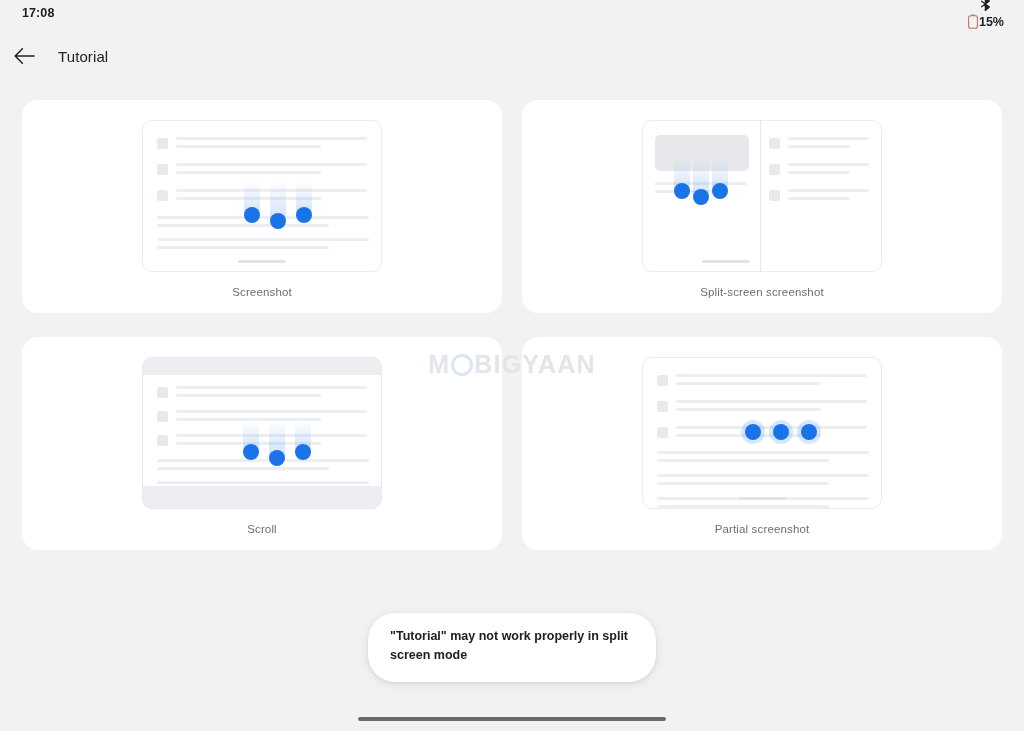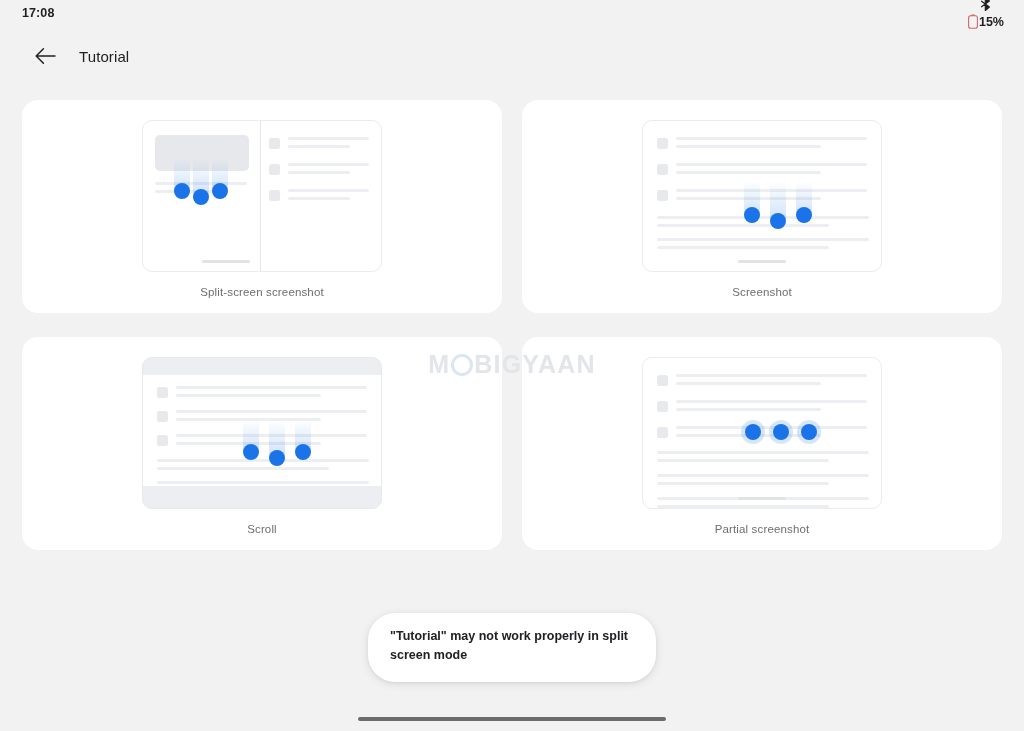--- a/index.html
+++ b/index.html
@@ -51,21 +51,21 @@
   }
 
   
   .app-bar {
     position: absolute;
     top: 34px; left: 0;
     width: 1024px;
     height: 44px;
     display: flex;
     align-items: center;
-    padding-left: 30px;
+    padding-left: 9px;
   }
   .back-btn {
     width: 30px; height: 30px;
     display: flex;
     align-items: center;
     justify-content: center;
     cursor: pointer;
   }
   .app-title {
     font-size: 15px;
@@ -285,20 +285,61 @@
     </svg>
   </div>
   <div class="app-title">Tutorial</div>
 </div>
 
 <div class="grid">
 
   <div class="card">
     <div class="card-illus">
       <div class="device">
+        <div class="row" style="top:16px;left:14px;right:14px;">
+          <div class="sq"></div>
+          <div class="lines">
+            <div class="ln full"></div>
+            <div class="ln short"></div>
+          </div>
+        </div>
+        <div class="row" style="top:42px;left:14px;right:14px;">
+          <div class="sq"></div>
+          <div class="lines">
+            <div class="ln full"></div>
+            <div class="ln short"></div>
+          </div>
+        </div>
+        <div class="row" style="top:68px;left:14px;right:14px;">
+          <div class="sq"></div>
+          <div class="lines">
+            <div class="ln full"></div>
+            <div class="ln short"></div>
+          </div>
+        </div>
+        <div class="fline" style="top:95px;left:14px;width:212px;"></div>
+        <div class="fline" style="top:103px;left:14px;width:172px;"></div>
+        <div class="fline" style="top:117px;left:14px;width:212px;"></div>
+        <div class="fline" style="top:125px;left:14px;width:172px;"></div>
+        <div class="home-ind"></div>
+
+        <div class="trail" style="left:101px;top:60px;height:34px;"></div>
+        <div class="trail" style="left:127px;top:60px;height:38px;"></div>
+        <div class="trail" style="left:153px;top:60px;height:34px;"></div>
+        <div class="dot" style="left:101px;top:86px;"></div>
+        <div class="dot" style="left:127px;top:92px;"></div>
+        <div class="dot" style="left:153px;top:86px;"></div>
+      </div>
+    </div>
+    <div class="card-label">Screenshot</div>
+  </div>
+
+  <div class="card">
+    <div class="card-illus">
+      <div class="device">
         <div class="divider-v" style="left:117px;"></div>
 
         <div class="block" style="left:12px;top:14px;width:94px;height:36px;"></div>
         <div class="fline" style="top:61px;left:12px;width:92px;"></div>
         <div class="fline" style="top:69px;left:12px;width:66px;"></div>
 
         <div class="row" style="top:16px;left:126px;right:12px;">
           <div class="sq"></div>
           <div class="lines">
             <div class="ln full"></div>
@@ -328,61 +369,20 @@
         <div class="dot" style="left:31px;top:62px;"></div>
         <div class="dot" style="left:50px;top:68px;"></div>
         <div class="dot" style="left:69px;top:62px;"></div>
       </div>
     </div>
     <div class="card-label">Split-screen screenshot</div>
   </div>
 
   <div class="card">
     <div class="card-illus">
-      <div class="device">
-        <div class="row" style="top:16px;left:14px;right:14px;">
-          <div class="sq"></div>
-          <div class="lines">
-            <div class="ln full"></div>
-            <div class="ln short"></div>
-          </div>
-        </div>
-        <div class="row" style="top:42px;left:14px;right:14px;">
-          <div class="sq"></div>
-          <div class="lines">
-            <div class="ln full"></div>
-            <div class="ln short"></div>
-          </div>
-        </div>
-        <div class="row" style="top:68px;left:14px;right:14px;">
-          <div class="sq"></div>
-          <div class="lines">
-            <div class="ln full"></div>
-            <div class="ln short"></div>
-          </div>
-        </div>
-        <div class="fline" style="top:95px;left:14px;width:212px;"></div>
-        <div class="fline" style="top:103px;left:14px;width:172px;"></div>
-        <div class="fline" style="top:117px;left:14px;width:212px;"></div>
-        <div class="fline" style="top:125px;left:14px;width:172px;"></div>
-        <div class="home-ind"></div>
-
-        <div class="trail" style="left:101px;top:60px;height:34px;"></div>
-        <div class="trail" style="left:127px;top:60px;height:38px;"></div>
-        <div class="trail" style="left:153px;top:60px;height:34px;"></div>
-        <div class="dot" style="left:101px;top:86px;"></div>
-        <div class="dot" style="left:127px;top:92px;"></div>
-        <div class="dot" style="left:153px;top:86px;"></div>
-      </div>
-    </div>
-    <div class="card-label">Screenshot</div>
-  </div>
-
-  <div class="card">
-    <div class="card-illus">
       <div class="device scrollmode">
         <div class="scroll-inner"></div>
 
         <div class="row" style="top:28px;left:14px;right:14px;">
           <div class="sq"></div>
           <div class="lines">
             <div class="ln full"></div>
             <div class="ln short"></div>
           </div>
         </div>

